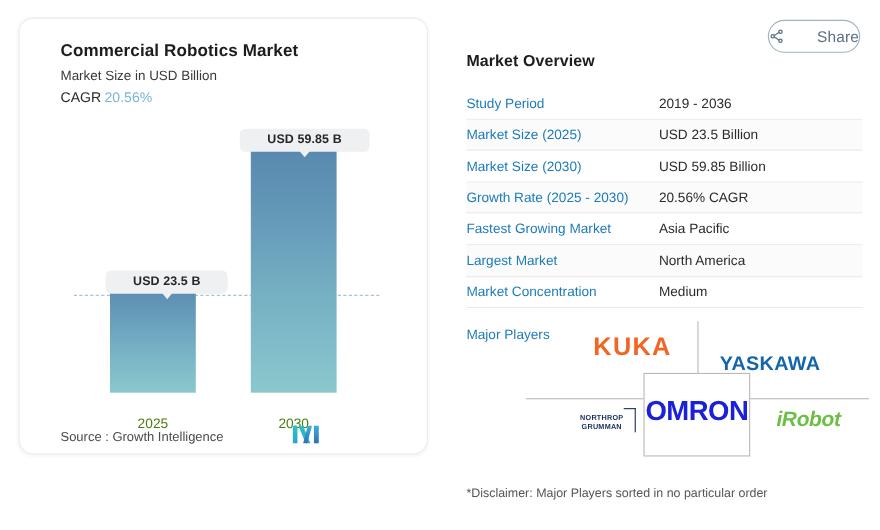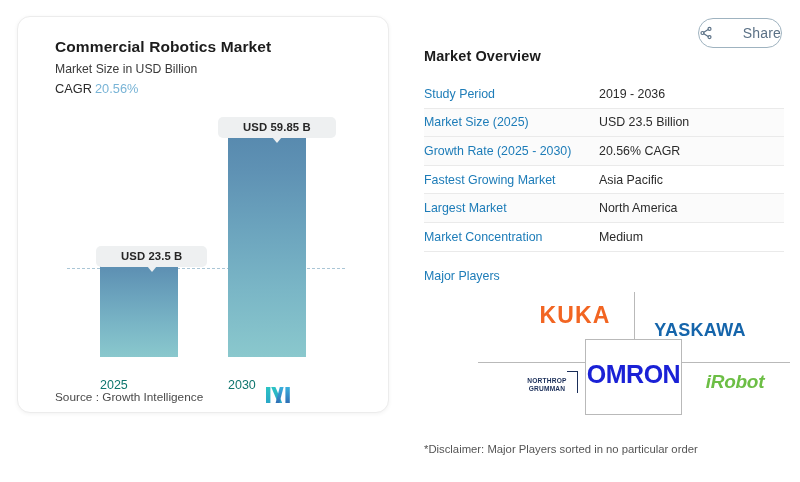--- a/index.html
+++ b/index.html
@@ -117,22 +117,22 @@
   }
   #bar-2030 {
     left: 211px;
     width: 78px;
     height: 225px;
   }
 
   .bar-label {
     position: absolute;
     font-size: 12.5px;
-    color: #0f766e;
-    text-align: left;
+    color: #4d7c0f;
+    text-align: center;
     width: 78px;
   }
   #label-2025 { left: 83px; top: 362px; }
   #label-2030 { left: 211px; top: 362px; }
 
   
   .value-badge {
     position: absolute;
     background: #eef0f1;
     border-radius: 5px;
@@ -365,20 +365,24 @@
   <div id="overview-title">Market Overview</div>
 
   <div class="ov-row first">
     <span class="ov-label">Study Period</span>
     <span class="ov-value">2019 - 2036</span>
   </div>
   <div class="ov-row alt">
     <span class="ov-label">Market Size (2025)</span>
     <span class="ov-value">USD 23.5 Billion</span>
   </div>
+  <div class="ov-row">
+    <span class="ov-label">Market Size (2030)</span>
+    <span class="ov-value">USD 59.85 Billion</span>
+  </div>
   <div class="ov-row alt">
     <span class="ov-label">Growth Rate (2025 - 2030)</span>
     <span class="ov-value">20.56% CAGR</span>
   </div>
   <div class="ov-row">
     <span class="ov-label">Fastest Growing Market</span>
     <span class="ov-value">Asia Pacific</span>
   </div>
   <div class="ov-row alt">
     <span class="ov-label">Largest Market</span>

